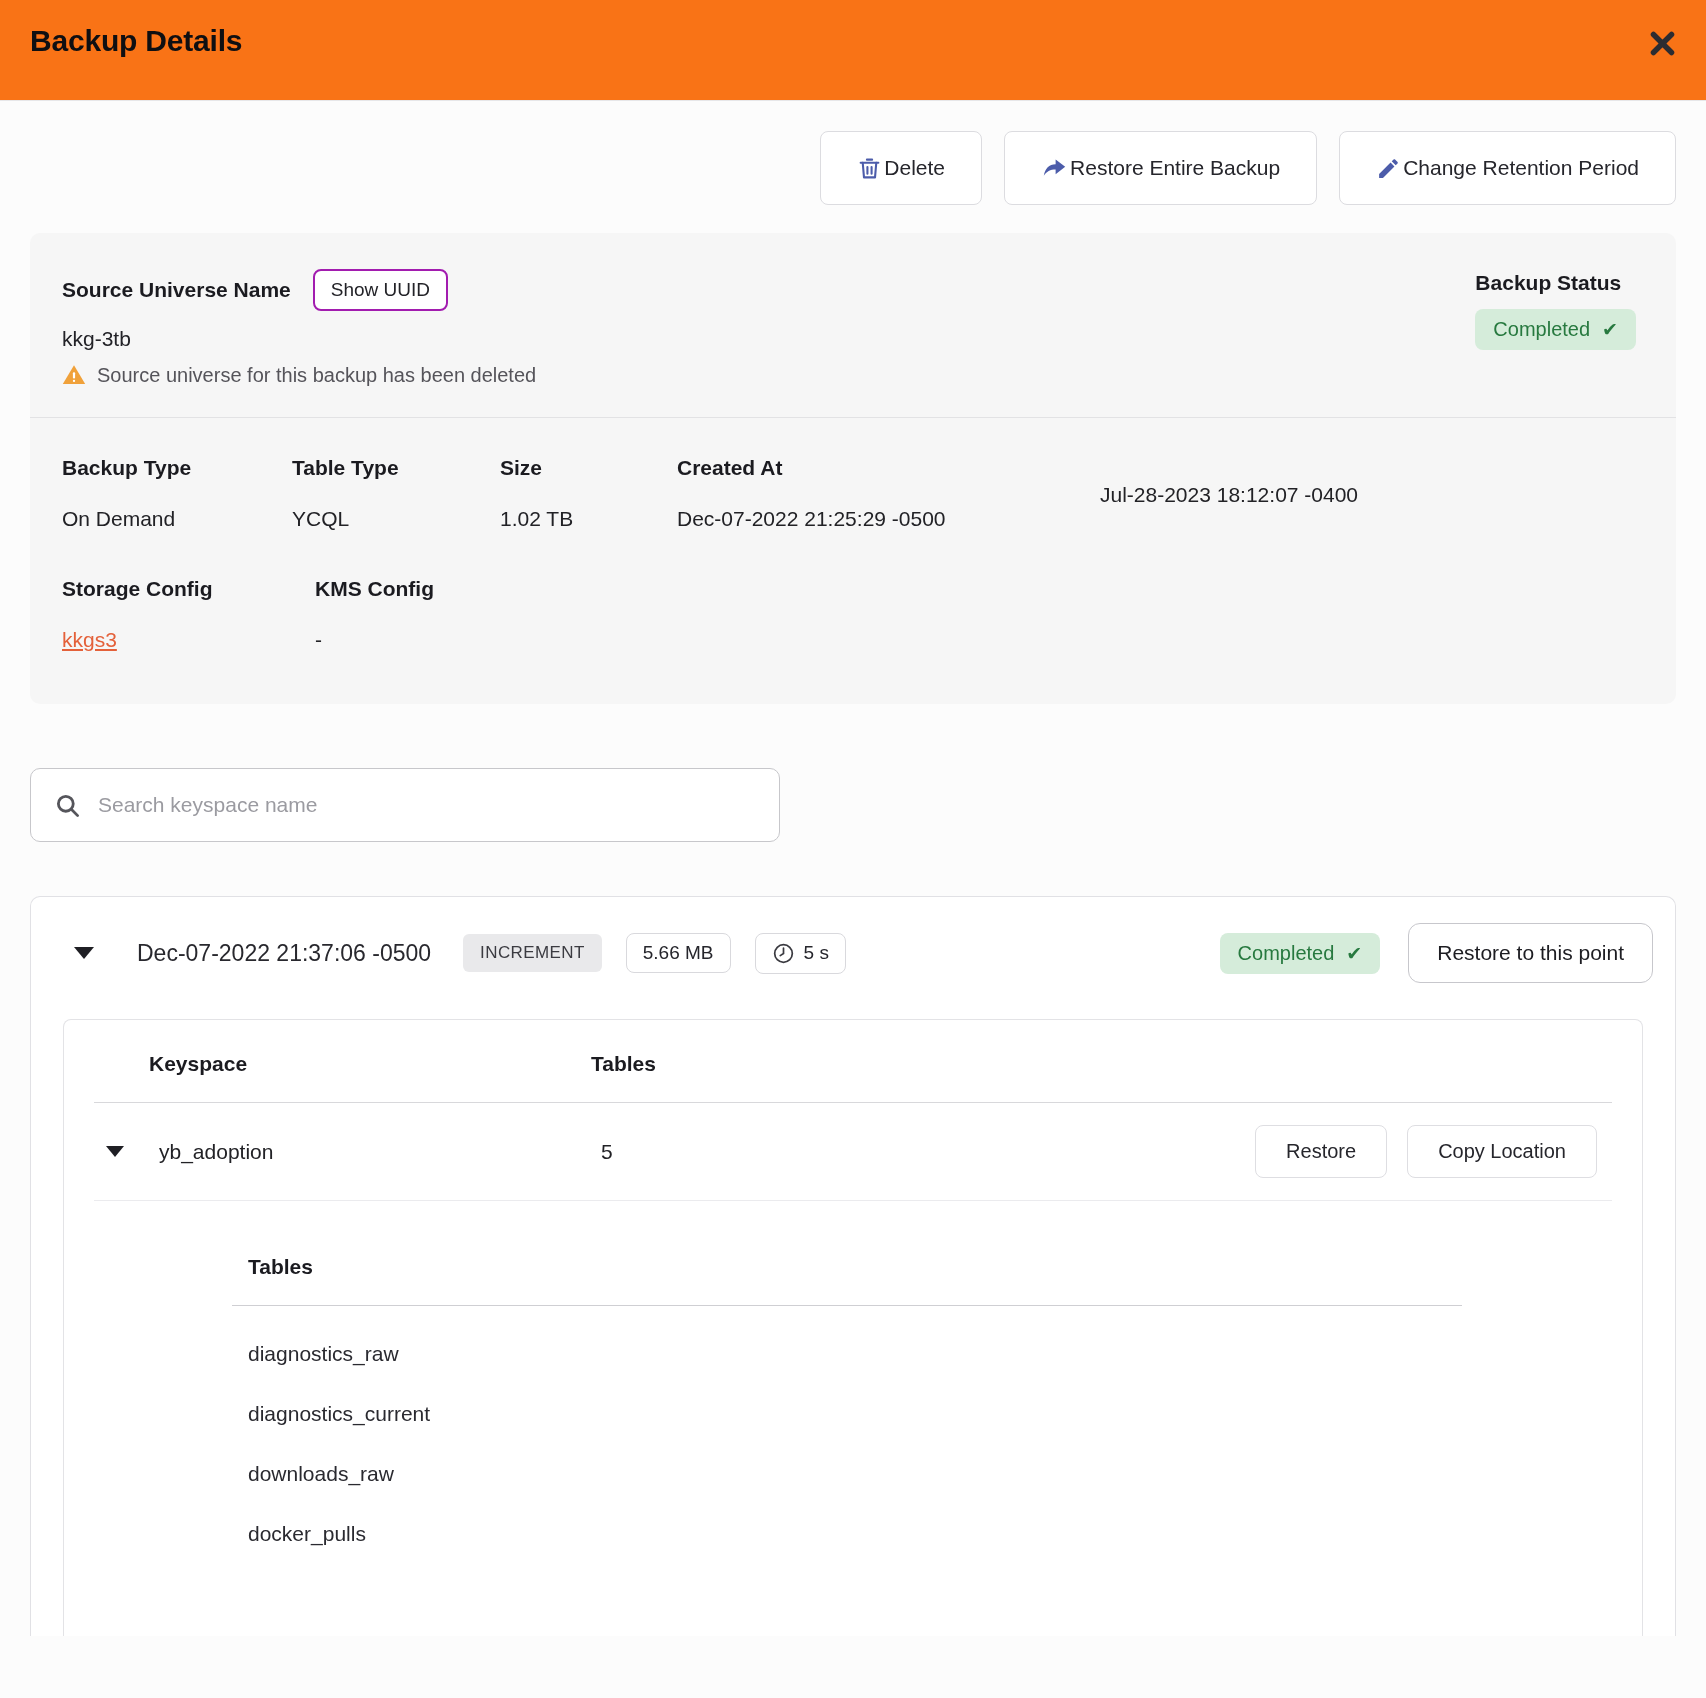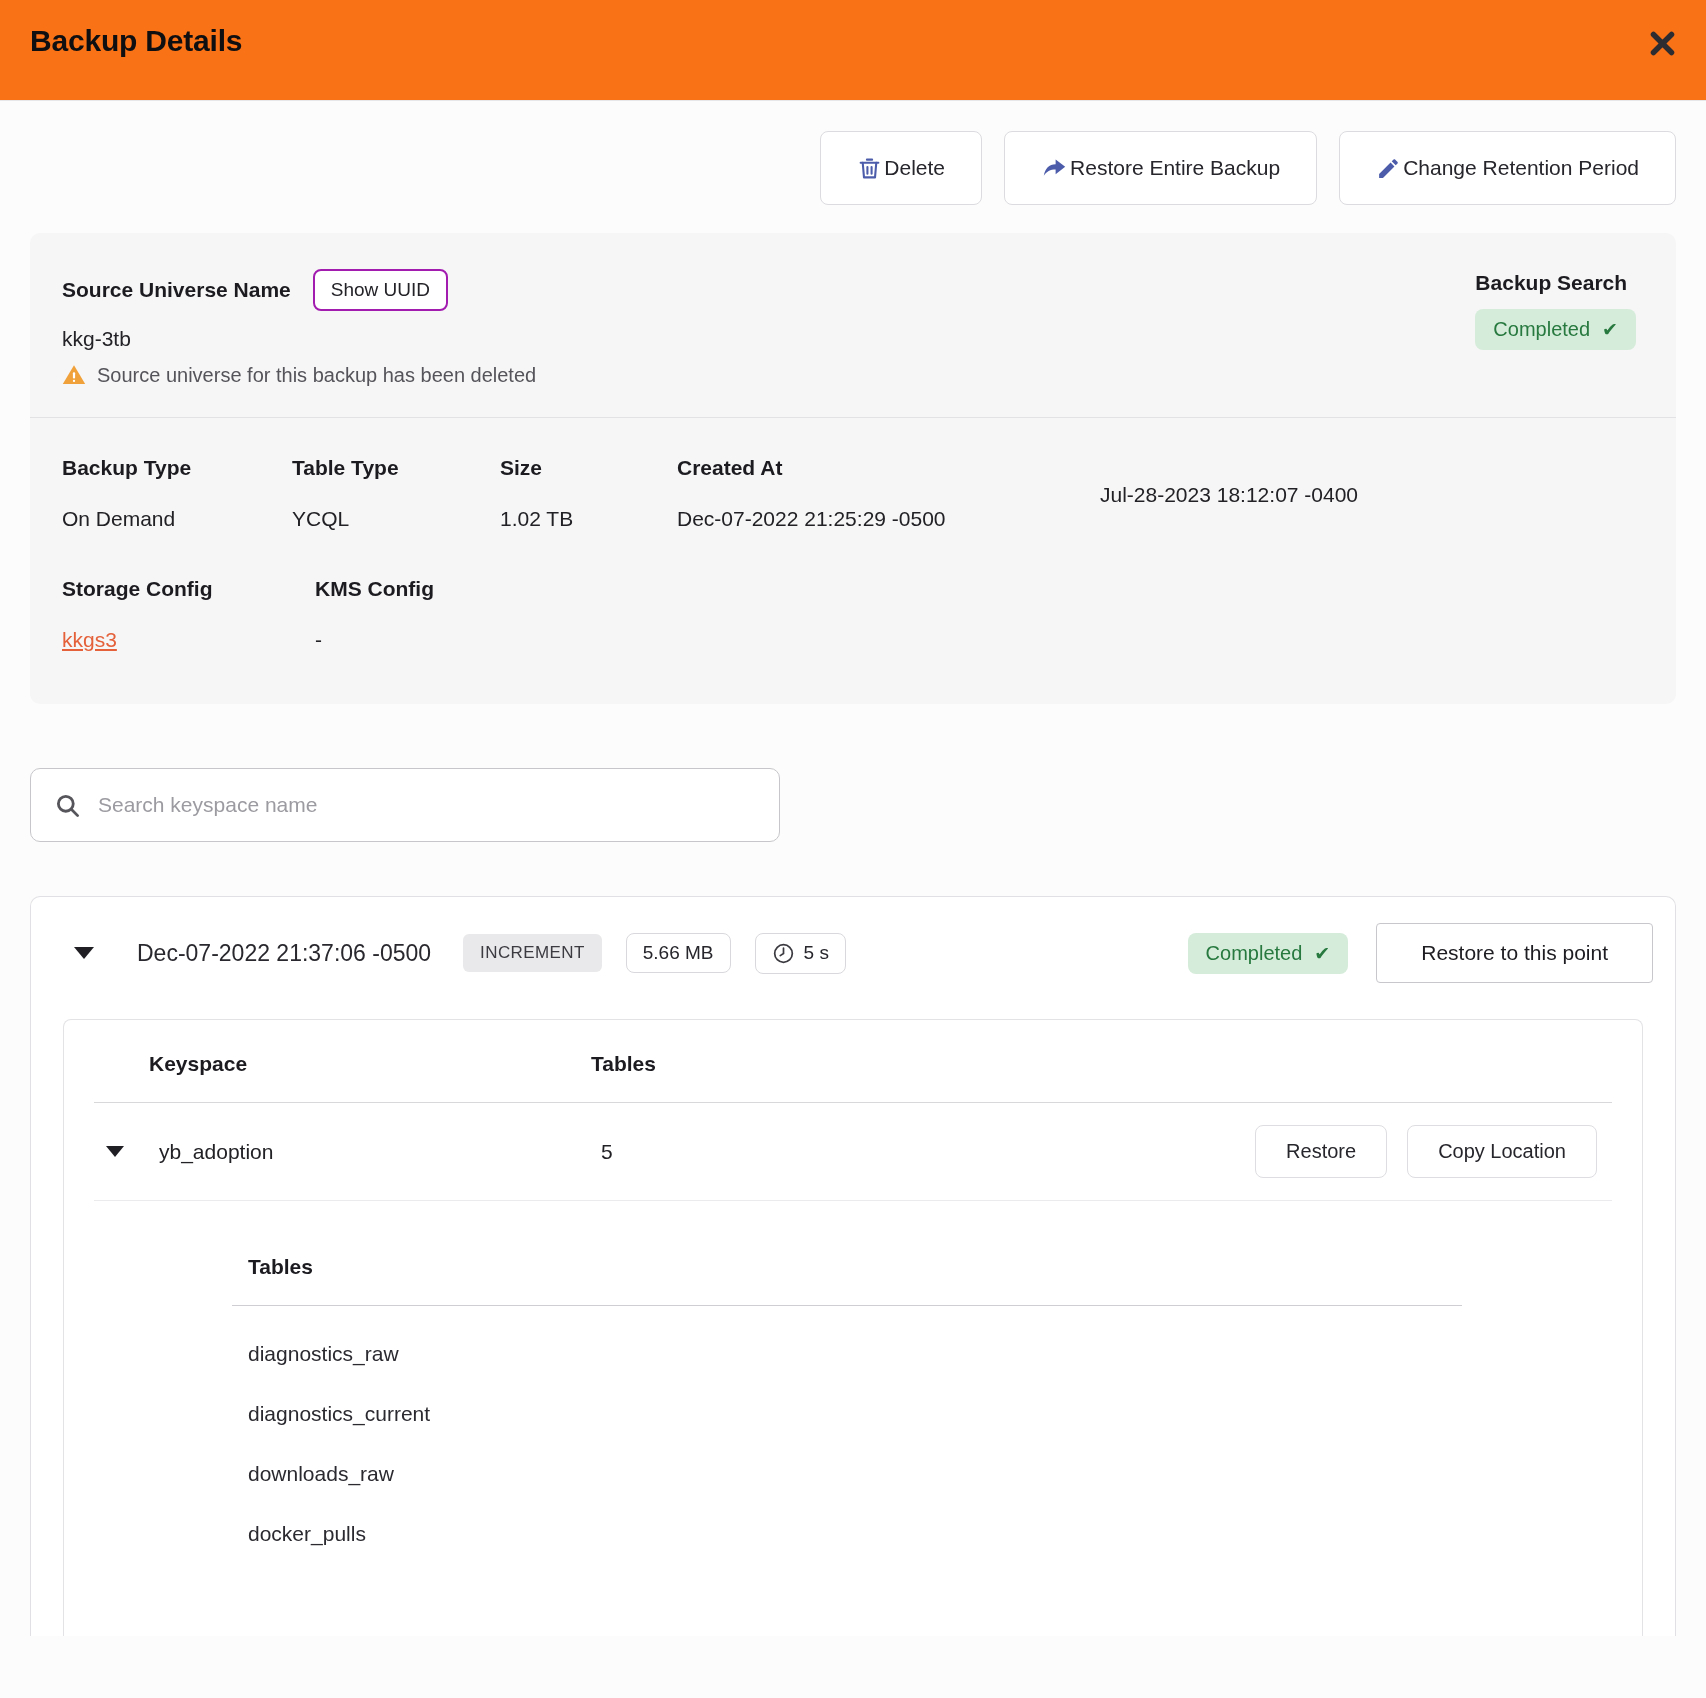--- a/index.html
+++ b/index.html
@@ -87,22 +87,22 @@
     margin-left: 26px; background: #e9e9eb; border-radius: 6px;
     padding: 9px 17px; font-size: 17px; font-weight: 500; color: #3b3b41; letter-spacing: 0.4px;
   }
   .chip {
     margin-left: 18px; background: #fff; border: 1px solid #d9d9dd; border-radius: 8px;
     padding: 8px 16px; font-size: 19px; color: #26262c;
     display: inline-flex; align-items: center; gap: 9px;
   }
   .spacer { flex: 1; }
   .restore-point-btn {
-    margin-left: 22px; background: #fff; border: 1px solid #c7c7cc; border-radius: 4px;
-    padding: 17px 44px; font-size: 21px; font-weight: 500; color: #1d1d22;
+    margin-left: 22px; background: #fff; border: 1px solid #c7c7cc; border-radius: 12px;
+    padding: 17px 28px; font-size: 21px; font-weight: 500; color: #1d1d22;
     font-family: inherit; cursor: pointer;
   }
 
   .inner-card {
     margin: 14px 32px 0; border: 1px solid #e3e3e6; border-bottom: none;
     border-radius: 8px 8px 0 0; padding-bottom: 90px;
   }
   .tbl-head { display: flex; padding: 32px 0 26px 85px; }
   .tbl-head .col-keyspace { width: 442px; font-size: 21px; font-weight: 700; color: #1b1b20; }
   .tbl-head .col-tables { font-size: 21px; font-weight: 700; color: #1b1b20; }
@@ -181,21 +181,21 @@
           <svg viewBox="0 0 24 24" width="24" height="24">
             <path d="M12 2.2L0.8 21h22.4L12 2.2z" fill="#f0a13a"></path>
             <rect x="10.9" y="9.2" width="2.2" height="6.2" rx="1" fill="#fff"></rect>
             <rect x="10.9" y="16.8" width="2.2" height="2.2" rx="1" fill="#fff"></rect>
           </svg>
         </span>
         <span>Source universe for this backup has been deleted</span>
       </div>
     </div>
     <div class="status-col">
-      <span class="lbl">Backup Search</span>
+      <span class="lbl">Backup Status</span>
       <span class="badge-green">
         <span>Completed</span>
         <span class="check">✔</span>
       </span>
     </div>
   </div>
 
   <div class="panel-divider"></div>
 
   <div class="fields-row">

